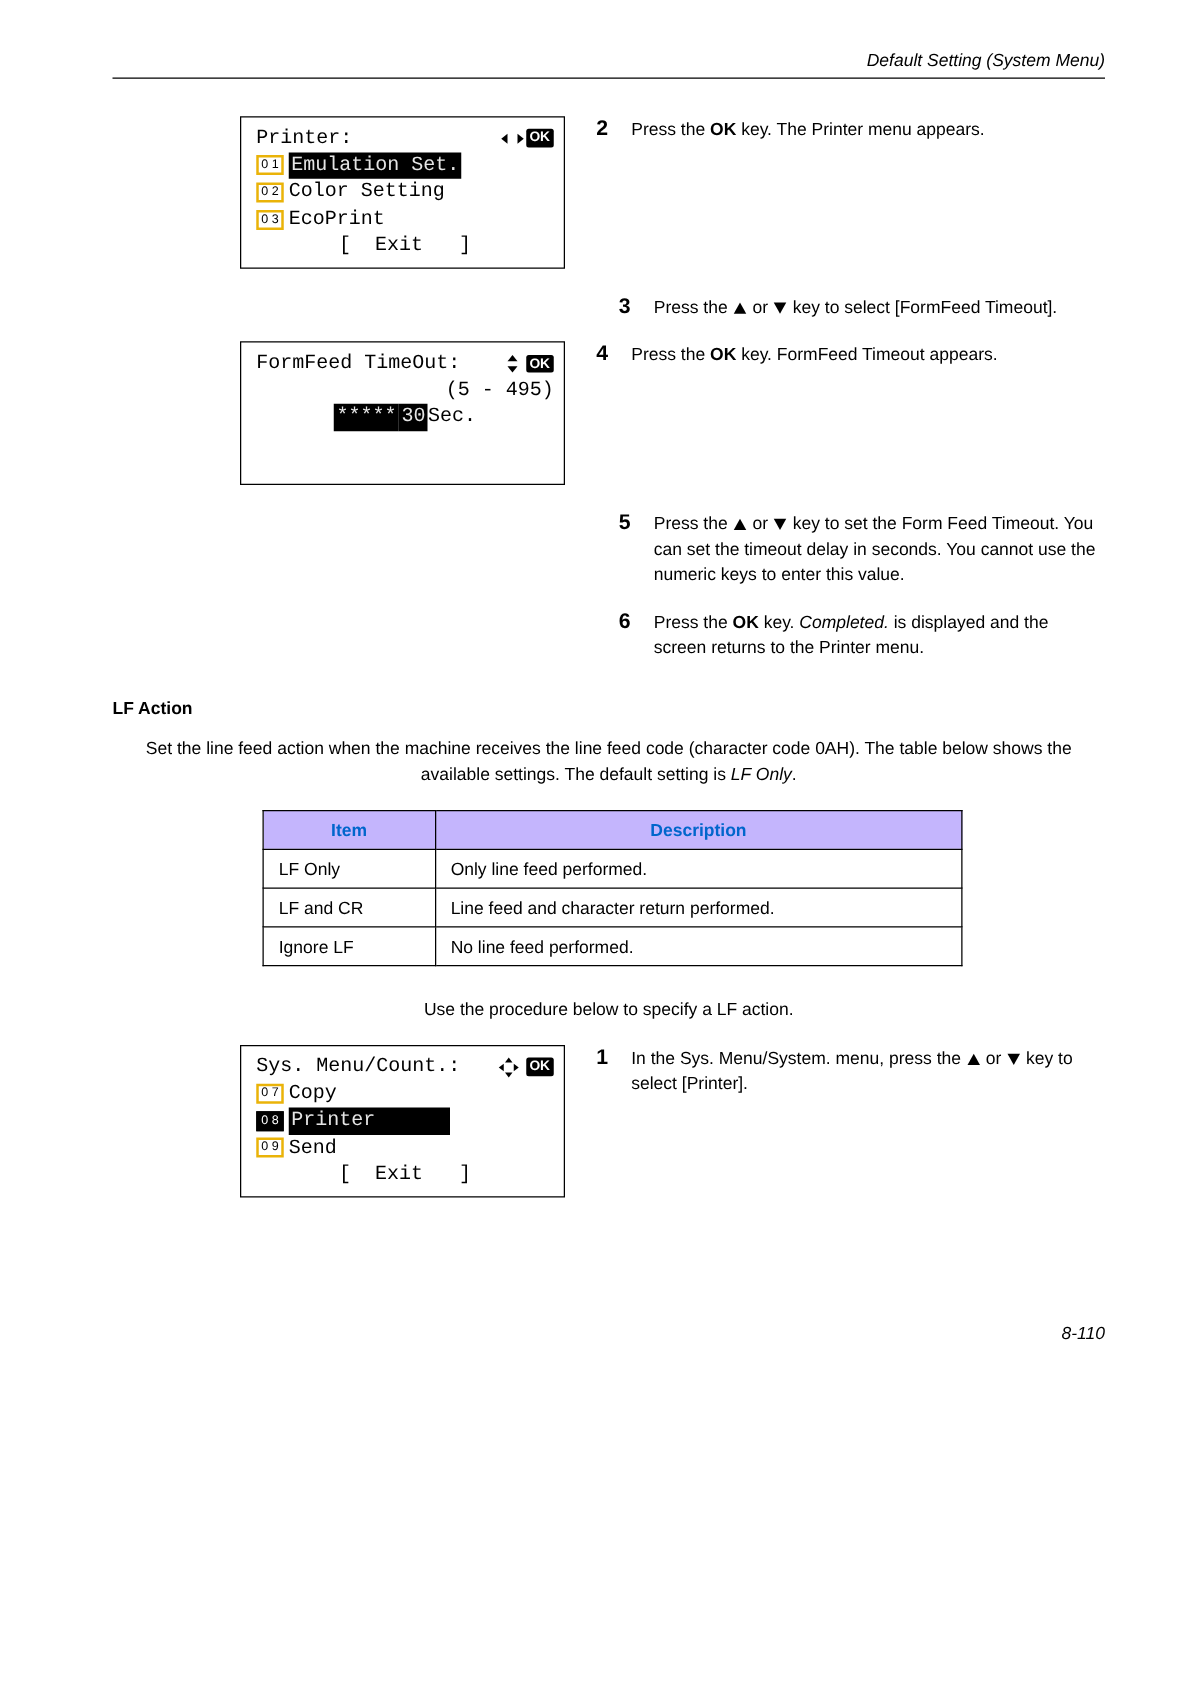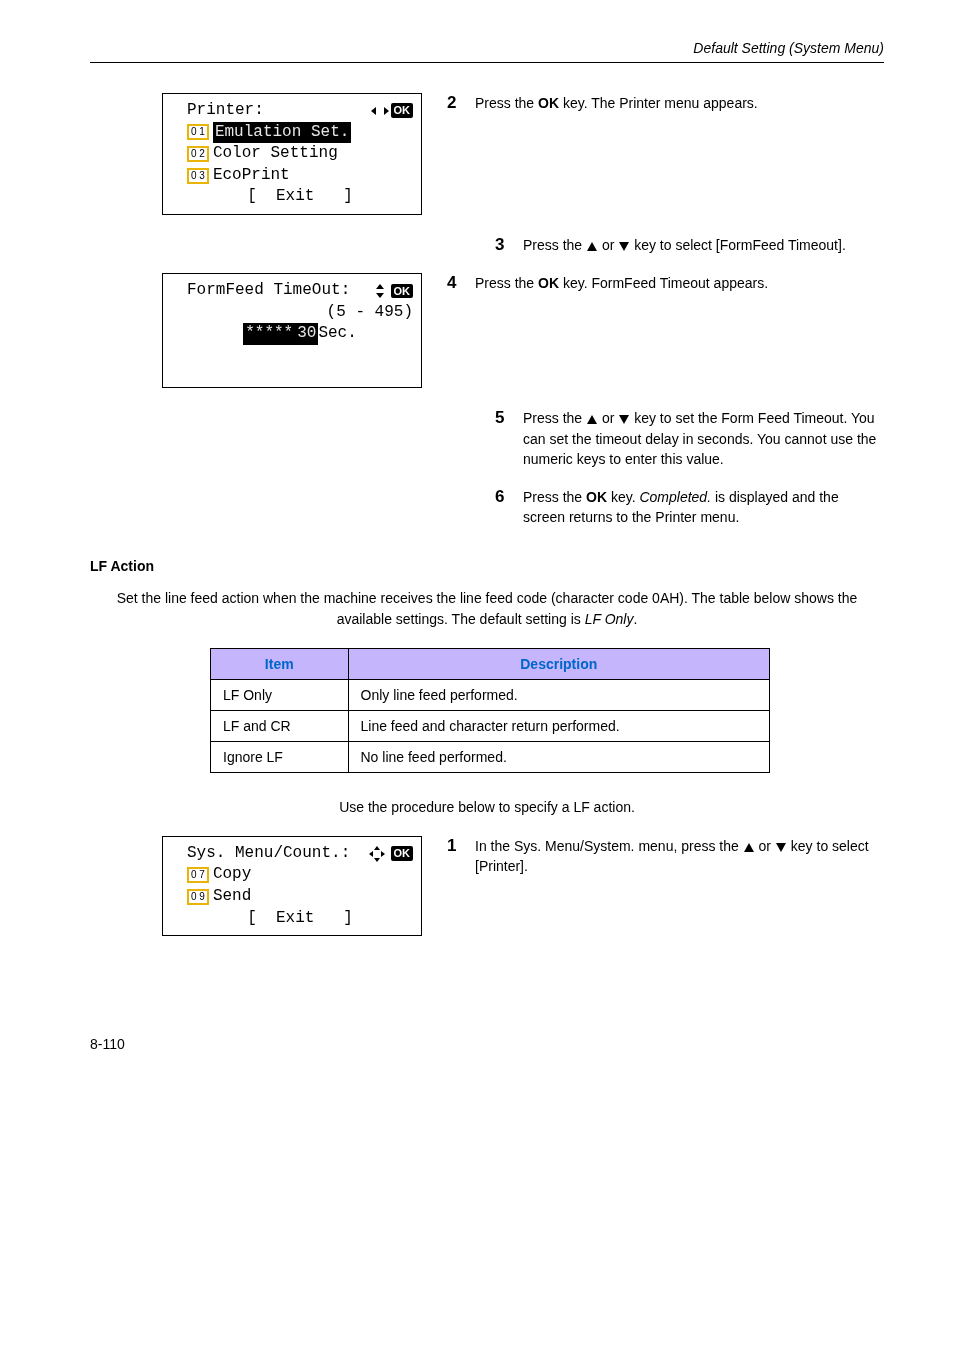--- a/index.html
+++ b/index.html
@@ -25,22 +25,22 @@
   .row {
     display: flex;
     align-items: flex-start;
     margin-bottom: 10px;
   }
   .lcd {
     width: 260px;
     border: 1.5px solid #000;
     font-family: "Courier New", monospace;
     font-size: 16px;
-    padding: 6px 0 6px 16px;
-    margin-left: 72px;
+    padding: 6px 0 6px 4px;
+    margin-left: 102px;
     margin-right: 25px;
     line-height: 1.35;
     flex-shrink: 0;
     box-sizing: border-box;
   }
   .lcd-line {
     padding: 0 8px;
     white-space: pre;
     display: flex;
     align-items: center;
@@ -157,21 +157,22 @@
     font-size: 14px;
     text-align: left;
   }
   table.settings th {
     color: #0066cc;
     font-weight: bold;
     text-align: center;
     background: #c4b5fd;
   }
   .footer {
-    text-align:left;
+    text-align:right;
+    font-style:italic;
     font-size:14px;
     margin-top:100px;
   }
   .flex-spread { display:flex; justify-content:space-between; align-items:center;}
   .lcd-glyphs { display:inline-flex; align-items:center; gap:2px;}
 </style>
 </head>
 <body>
 
 <div class="page">
@@ -267,20 +268,21 @@
   <div class="row">
     <div class="lcd">
       <div class="lcd-line flex-spread">
         <span>Sys. Menu/Count.:</span>
         <span class="lcd-glyphs">
           <span class="arrows-cross"><span class="t"></span><span class="b"></span><span class="l"></span><span class="r"></span></span>
           <span class="ok-badge">OK</span>
         </span>
       </div>
       <div class="lcd-line"><span class="nbox">0 7</span><span>Copy</span></div>
+      <div class="lcd-line"><span class="nbox" style="background:#000;color:#fff;border-color:#000;">0 8</span><span class="hl" style="padding-right:60px;">Printer</span></div>
       <div class="lcd-line"><span class="nbox">0 9</span><span>Send</span></div>
       <div class="lcd-line" style="justify-content:center;"><span>[  Exit   ]</span></div>
     </div>
     <div class="steps">
       <div class="step">
         <div class="step-num">1</div>
         <div class="step-text"><span>In the Sys. Menu/System. menu, press the </span><span class="tri-up"></span><span> or </span><span class="tri-down"></span><span> key to select [Printer].</span></div>
       </div>
     </div>
   </div>

